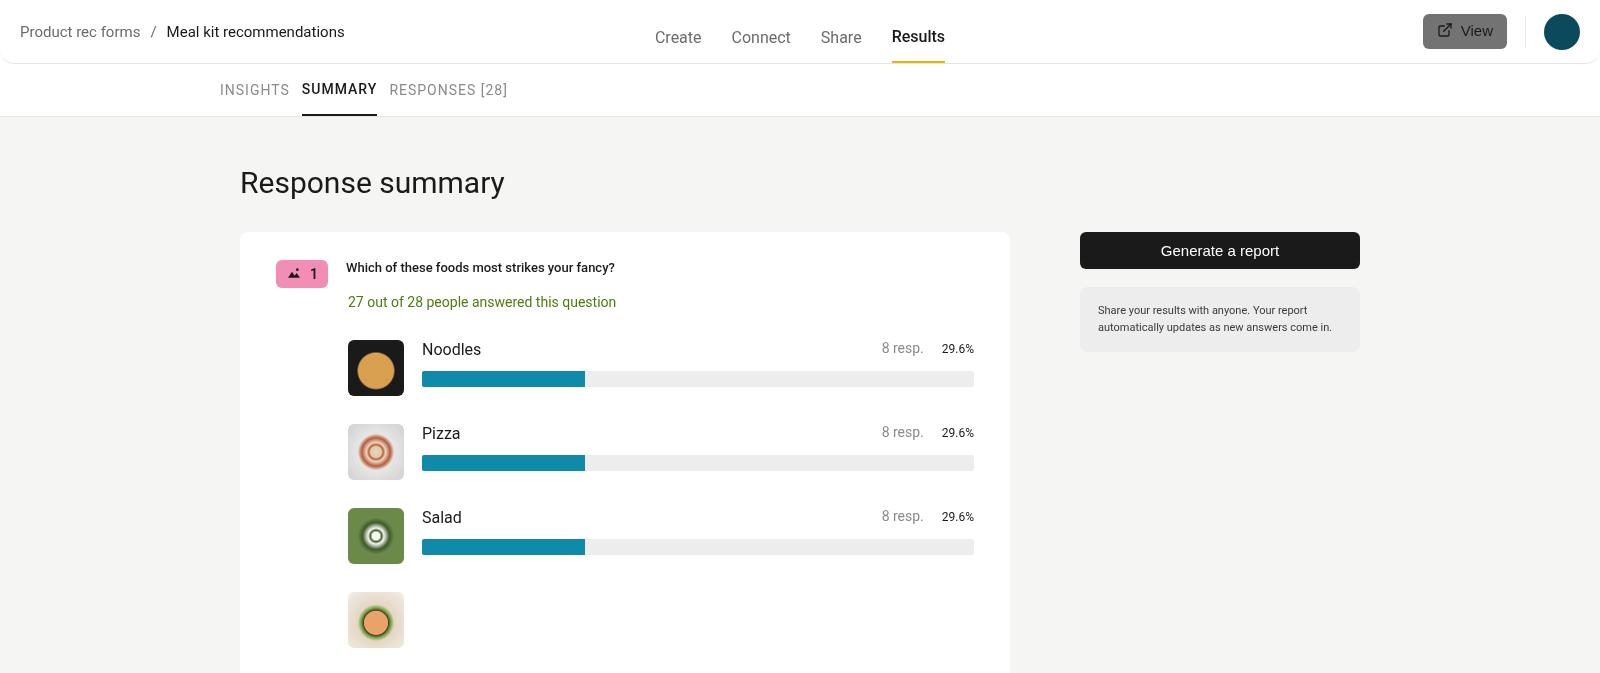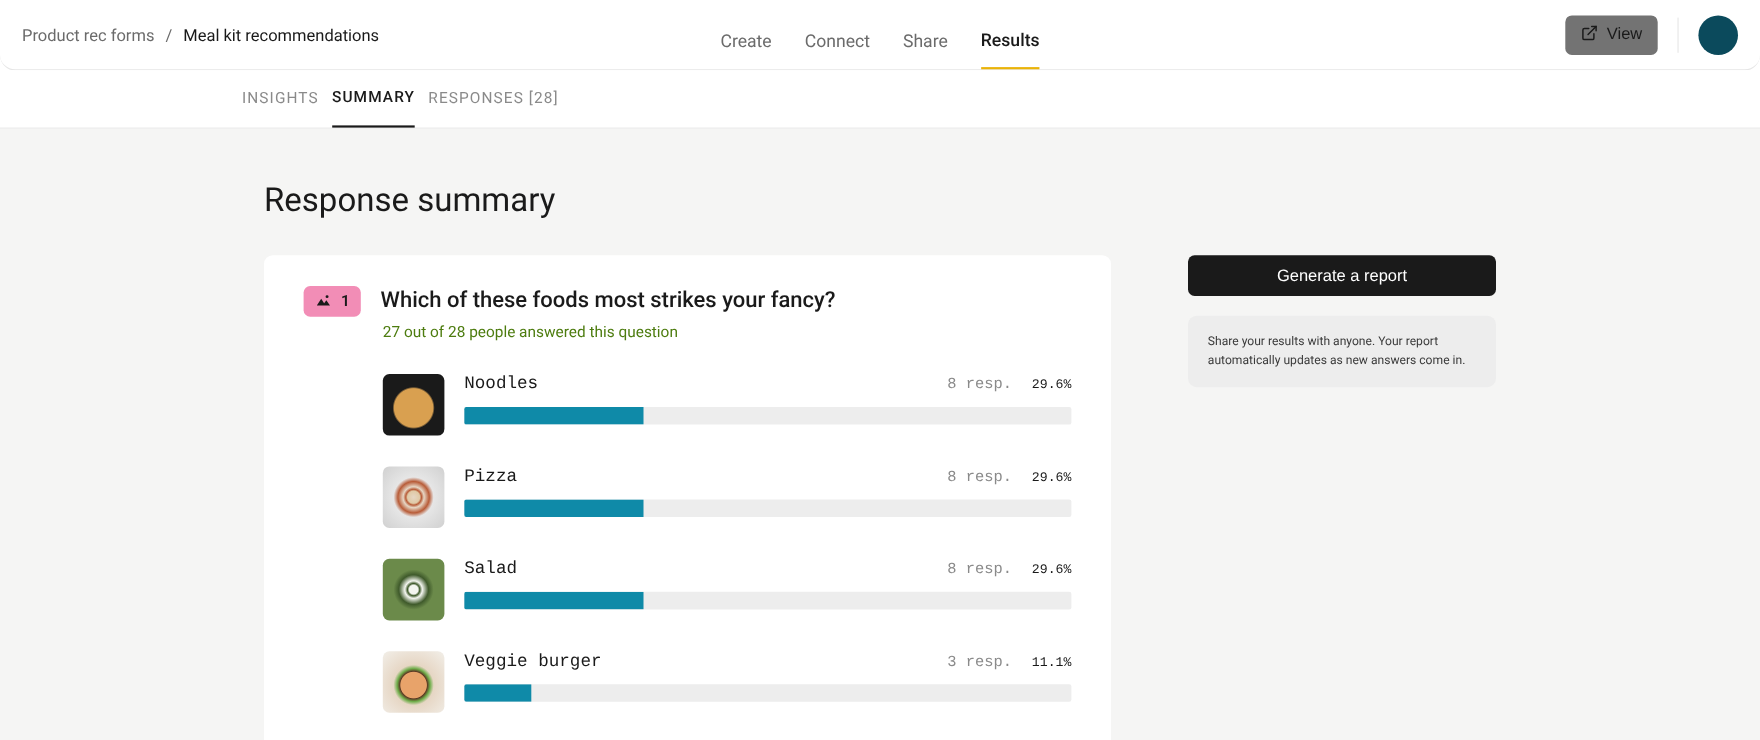--- a/index.html
+++ b/index.html
@@ -149,21 +149,21 @@
     background: #f28db6;
     border-radius: 6px;
     display: flex;
     align-items: center;
     gap: 8px;
     padding: 4px 10px;
     height: 28px;
   }
   .q-badge svg { width: 16px; height: 14px; }
   .q-badge .num { font-size: 14px; font-weight: 600; color: #1a1a1a; }
-  .q-text { font-size: 20px; color: #1a1a1a; font-weight: 500; }
+  .q-text { font-size: 13px; color: #1a1a1a; font-weight: 500; }
   .q-sub {
     font-size: 14px;
     color: #4d7c0f;
     margin-left: 72px;
     margin-bottom: 30px;
   }
 
   .answers { margin-left: 72px; display: flex; flex-direction: column; gap: 28px; }
   .answer-row {
     display: flex;
@@ -177,24 +177,23 @@
     flex-shrink: 0;
   }
   .thumb.noodles { background: radial-gradient(circle at 50% 55%, #d9a050 0%, #d9a050 42%, #1a1a1a 46%, #1a1a1a 100%); }
   .thumb.pizza { background: radial-gradient(circle at 50% 50%, #e6d6c4 0%, #e0c9a6 14%, #b85c38 18%, #e6d6c4 24%, #b85c38 36%, #e6e6e6 46%, #d0d0d0 100%); }
   .thumb.salad { background: radial-gradient(circle at 50% 50%, #f4f6f0 0%, #f4f6f0 10%, #3f5a2b 14%, #f4f6f0 20%, #3f5a2b 34%, #6b8a4a 46%, #6b8a4a 100%); }
   .thumb.burger { background: radial-gradient(circle at 50% 55%, #e8a36a 0%, #e8a36a 28%, #5b3a24 30%, #6fae4a 36%, #e6d6c4 44%, #f2efe9 100%); }
 
   .answer-body { flex: 1; }
   .answer-top {
     display: flex;
-    align-items: flex-end;
+    align-items: flex-start;
     justify-content: space-between;
     margin-bottom: 12px;
-    font-family: Liberation Mono, monospace;
   }
   .answer-label { font-size: 16px; color: #1a1a1a; }
   .answer-meta { display: flex; gap: 18px; align-items: baseline; }
   .answer-resp { font-size: 14px; color: #8a8a8a; }
   .answer-pct { font-size: 12px; color: #1a1a1a; }
 
   .bar-track {
     width: 100%;
     height: 16px;
     background: #ededed;
@@ -335,32 +334,20 @@
                     <div class="answer-pct">29.6%</div>
                   </div>
                 </div>
                 <div class="bar-track">
                   <div class="bar-fill" style="width: 29.6%;"></div>
                 </div>
               </div>
             </div>
             <div class="answer-row">
               <div class="thumb burger"></div>
-              <div class="answer-body">
-                <div class="answer-top">
-                  <div class="answer-label">Veggie burger</div>
-                  <div class="answer-meta">
-                    <div class="answer-resp">3 resp.</div>
-                    <div class="answer-pct">11.1%</div>
-                  </div>
-                </div>
-                <div class="bar-track">
-                  <div class="bar-fill" style="width: 11.1%;"></div>
-                </div>
-              </div>
             </div>
           </div>
       </div>
 
       <div class="side">
         <button class="gen-btn">Generate a report</button>
         <div class="side-info">Share your results with anyone. Your report automatically updates as new answers come in.</div>
       </div>
     </div>
   </div>

